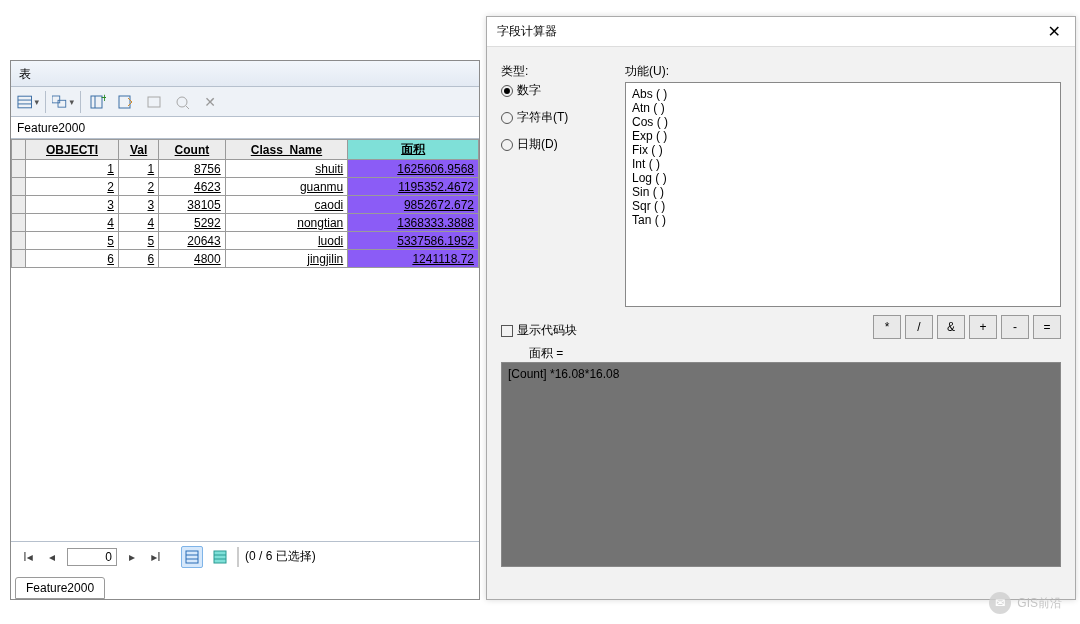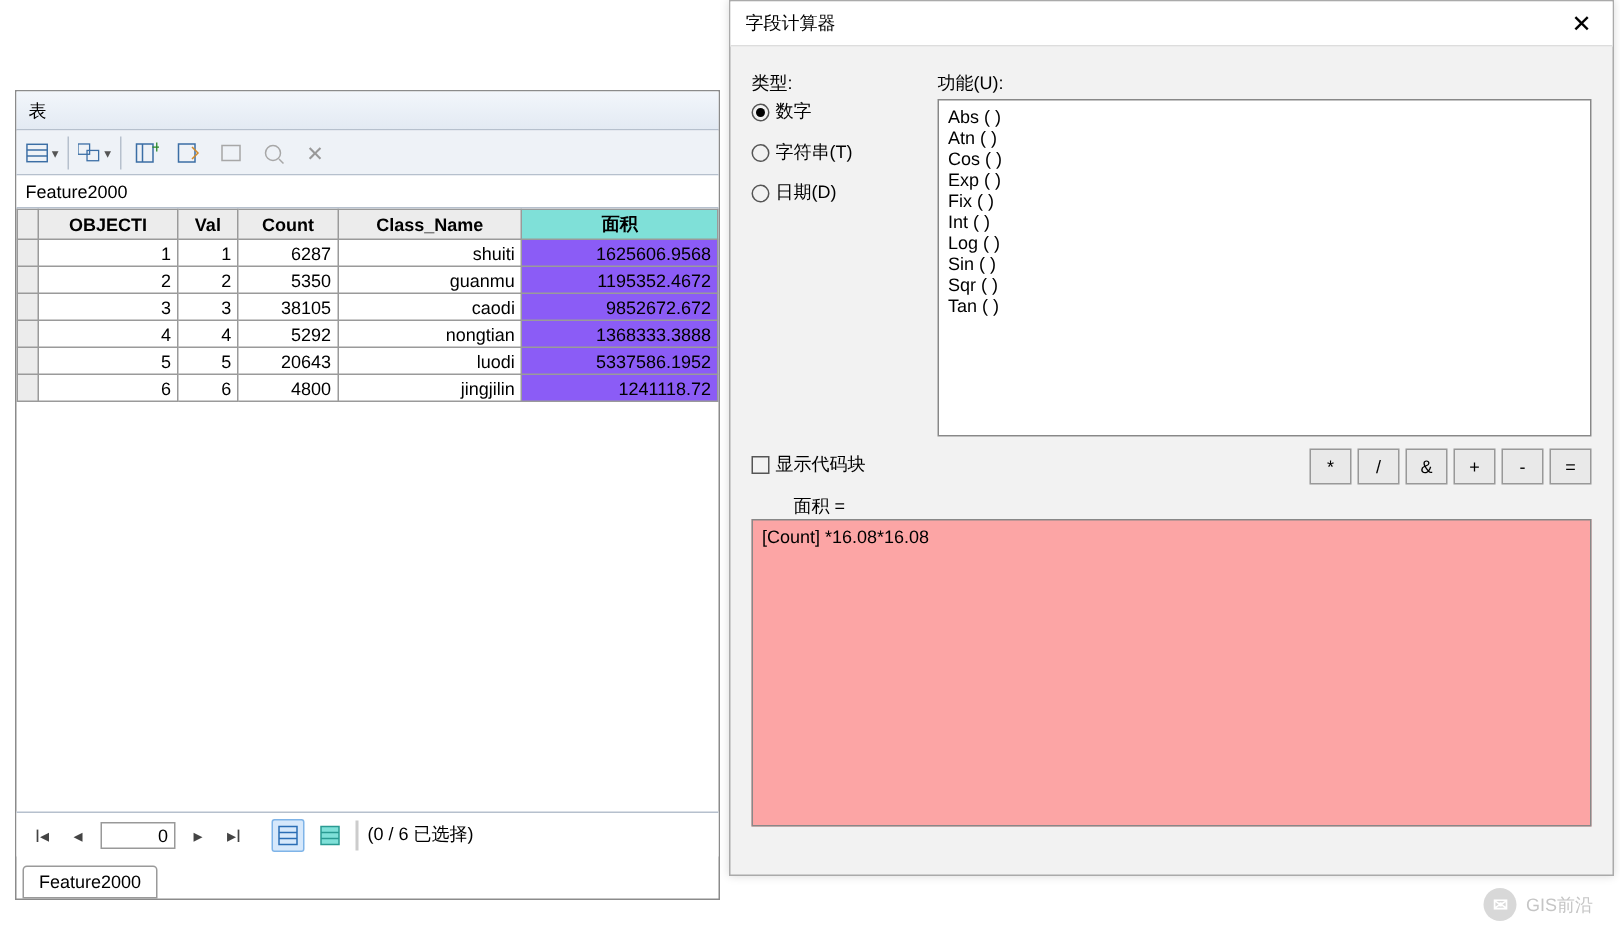--- a/index.html
+++ b/index.html
@@ -10,40 +10,40 @@
 .tp-title    { background: linear-gradient(#f2f6fb,#e3eaf3); border-bottom: 1px solid #b6c0cd; height: 26px; line-height: 26px; padding-left: 8px; }
 .tp-toolbar  { background: #eef2f7; border-bottom: 1px solid #b6c0cd; height: 30px; display: flex; align-items: center; gap: 6px; padding-left: 6px; }
 .tp-toolbar .ico { width: 22px; height: 22px; display: inline-flex; align-items: center; justify-content: center; color: #3b6ea5; }
 .tp-toolbar .ico svg { display: block; }
 .tp-toolbar .sep { width: 1px; height: 22px; background: #b6c0cd; }
 .tp-toolbar .drop::after { content: "▾"; font-size: 9px; color: #555; margin-left: 2px; }
 .tp-toolbar .ico.off { color: #a7a7a7; }
 .tp-layer   { background: #fff; border-bottom: 1px solid #b6c0cd; height: 22px; line-height: 22px; padding-left: 6px; }
 
 .grid-wrap  { height: 400px; overflow: auto; }
-table.grid  { border-collapse: collapse; width: 100%; font-family: "SimSun", monospace; }
+table.grid  { border-collapse: collapse; width: 100%; font-family: "SimSun", monospace; text-decoration: underline; }
 table.grid th, table.grid td { border: 1px solid #9a9a9a; padding: 1px 4px; height: 18px; white-space: nowrap; }
 table.grid th { background: #ececec; font-weight: bold; text-align: center; }
 table.grid th.sel { background: #7fe0d8; }
 table.grid td.rh { background: #ececec; width: 14px; }
 table.grid td.num { text-align: right; }
 table.grid td.txt { text-align: right; margin-left: 12px; }
 table.grid td.area{ text-align: right; background: #8b5cf6; }
 
 .nav { position: absolute; left: 0; right: 0; bottom: 28px; height: 30px; border-top: 1px solid #b6c0cd; display: flex; align-items: center; gap: 6px; padding-left: 8px; background: #fff; }
 .nav .btn { width: 18px; height: 20px; border: none; background: none; display: inline-flex; align-items: center; justify-content: center; color: #444; }
 .nav input { width: 50px; height: 18px; text-align: right; border: 1px solid #999; padding-right: 4px; }
 .nav .mode { width: 22px; height: 22px; display: inline-flex; align-items: center; justify-content: center; }
 .nav .mode.active { border: 1px solid #7fb4e8; background: #d6e8fb; border-radius: 2px; }
 
 .bottom-tab { position: absolute; left: 0; bottom: 0; height: 28px; display: flex; align-items: flex-end; }
 .bottom-tab span { border: 1px solid #9a9a9a; border-top-left-radius: 3px; border-top-right-radius: 3px; background: #fff; padding: 3px 10px; margin-left: 4px; }
 
 
-.dialog { position: absolute; left: 486px; top: 0; width: 590px; height: 584px; border: 1px solid #aaa; background: #f2f2f2; box-shadow: 0 0 6px rgba(0,0,0,.15); }
+.dialog { position: absolute; left: 486px; top: 16px; width: 590px; height: 584px; border: 1px solid #aaa; background: #f2f2f2; box-shadow: 0 0 6px rgba(0,0,0,.15); }
 .dlg-title { height: 30px; display: flex; align-items: center; justify-content: space-between; padding: 0 10px; border-bottom: 1px solid #ddd; background: #fff; }
 .dlg-title .x { font-family: Arial; font-size: 16px; padding: 0 4px; cursor: default; }
 .dlg-body  { padding: 10px 14px 8px; }
 
 fieldset.parser { border: 1px solid #aaa; padding: 4px 10px 8px; margin: 0 0 6px; }
 fieldset.parser legend { padding: 0 4px; font-size: 12px; }
 .radio { display: inline-flex; align-items: center; margin-right: 30px; gap: 4px; }
 .radio .c { width: 12px; height: 12px; border: 1px solid #555; border-radius: 50%; display: inline-flex; align-items: center; justify-content: center; }
 .radio .c.on::after { content: ""; width: 6px; height: 6px; background: #000; border-radius: 50%; }
 
@@ -55,21 +55,21 @@
 .listbox { border: 1px solid #888; background: #fff; height: 225px; padding: 4px 6px; overflow: auto; }
 
 .type-opts .radio { display: flex; margin: 0 0 10px; }
 .chk { display: inline-flex; align-items: center; gap: 4px; margin-top: 10px; }
 .chk .b { width: 12px; height: 12px; border: 1px solid #555; }
 
 .ops { display: flex; gap: 4px; justify-content: flex-end; margin-top: 8px; }
 .ops button { width: 28px; height: 24px; border: 1px solid #999; background: #e9e9e9; }
 
 .exprlbl { margin-top: 6px; margin-left: 28px; }
-.expr { width: 100%; height: 205px; border: 1px solid #888; background: #fca5a5; padding: 4px 6px; resize: none; font-family: Arial; }
+.expr { width: 100%; height: 205px; border: 1px solid #888; background: #737373; padding: 4px 6px; resize: none; font-family: Arial; }
 
 .watermark { position: absolute; right: 18px; bottom: 10px; color: #b7b7b7; font-size: 16px; display: flex; align-items: center; gap: 6px; opacity: .8; }
 .watermark .w { width: 22px; height: 22px; border-radius: 50%; background: #cfcfcf; display: flex; align-items: center; justify-content: center; color: #fff; font-weight: bold; }
 </style>
 </head>
 <body>
 
 <div class="table-panel">
   <div class="tp-title">表</div>
 
@@ -128,29 +128,29 @@
         <th>Count</th>
         <th>Class_Name</th>
         <th class="sel">面积</th>
       </tr>
         </thead>
       <tbody id="grid-body">
           <tr>
             <td class="rh"></td>
             <td class="num">1</td>
             <td class="num">1</td>
-            <td class="num">6287</td>
+            <td class="num">8756</td>
             <td class="txt">shuiti</td>
             <td class="area">1625606.9568</td>
           </tr>
           <tr>
             <td class="rh"></td>
             <td class="num">2</td>
             <td class="num">2</td>
-            <td class="num">5350</td>
+            <td class="num">4623</td>
             <td class="txt">guanmu</td>
             <td class="area">1195352.4672</td>
           </tr>
           <tr>
             <td class="rh"></td>
             <td class="num">3</td>
             <td class="num">3</td>
             <td class="num">38105</td>
             <td class="txt">caodi</td>
             <td class="area">9852672.672</td>
@@ -249,21 +249,21 @@
             <div>Fix ( )</div>
             <div>Int ( )</div>
             <div>Log ( )</div>
             <div>Sin ( )</div>
             <div>Sqr ( )</div>
             <div>Tan ( )</div>
           </div>
       </div>
     </div>
 
-    <div style="display:flex;align-items:flex-start;justify-content:space-between;">
+    <div style="display:flex;align-items:flex-end;justify-content:space-between;">
       <span class="chk">
         <span class="b"></span>
         <span>显示代码块</span>
       </span>
       <div class="ops" id="ops">
           <button>*</button>
           <button>/</button>
           <button>&amp;</button>
           <button>+</button>
           <button>-</button>

